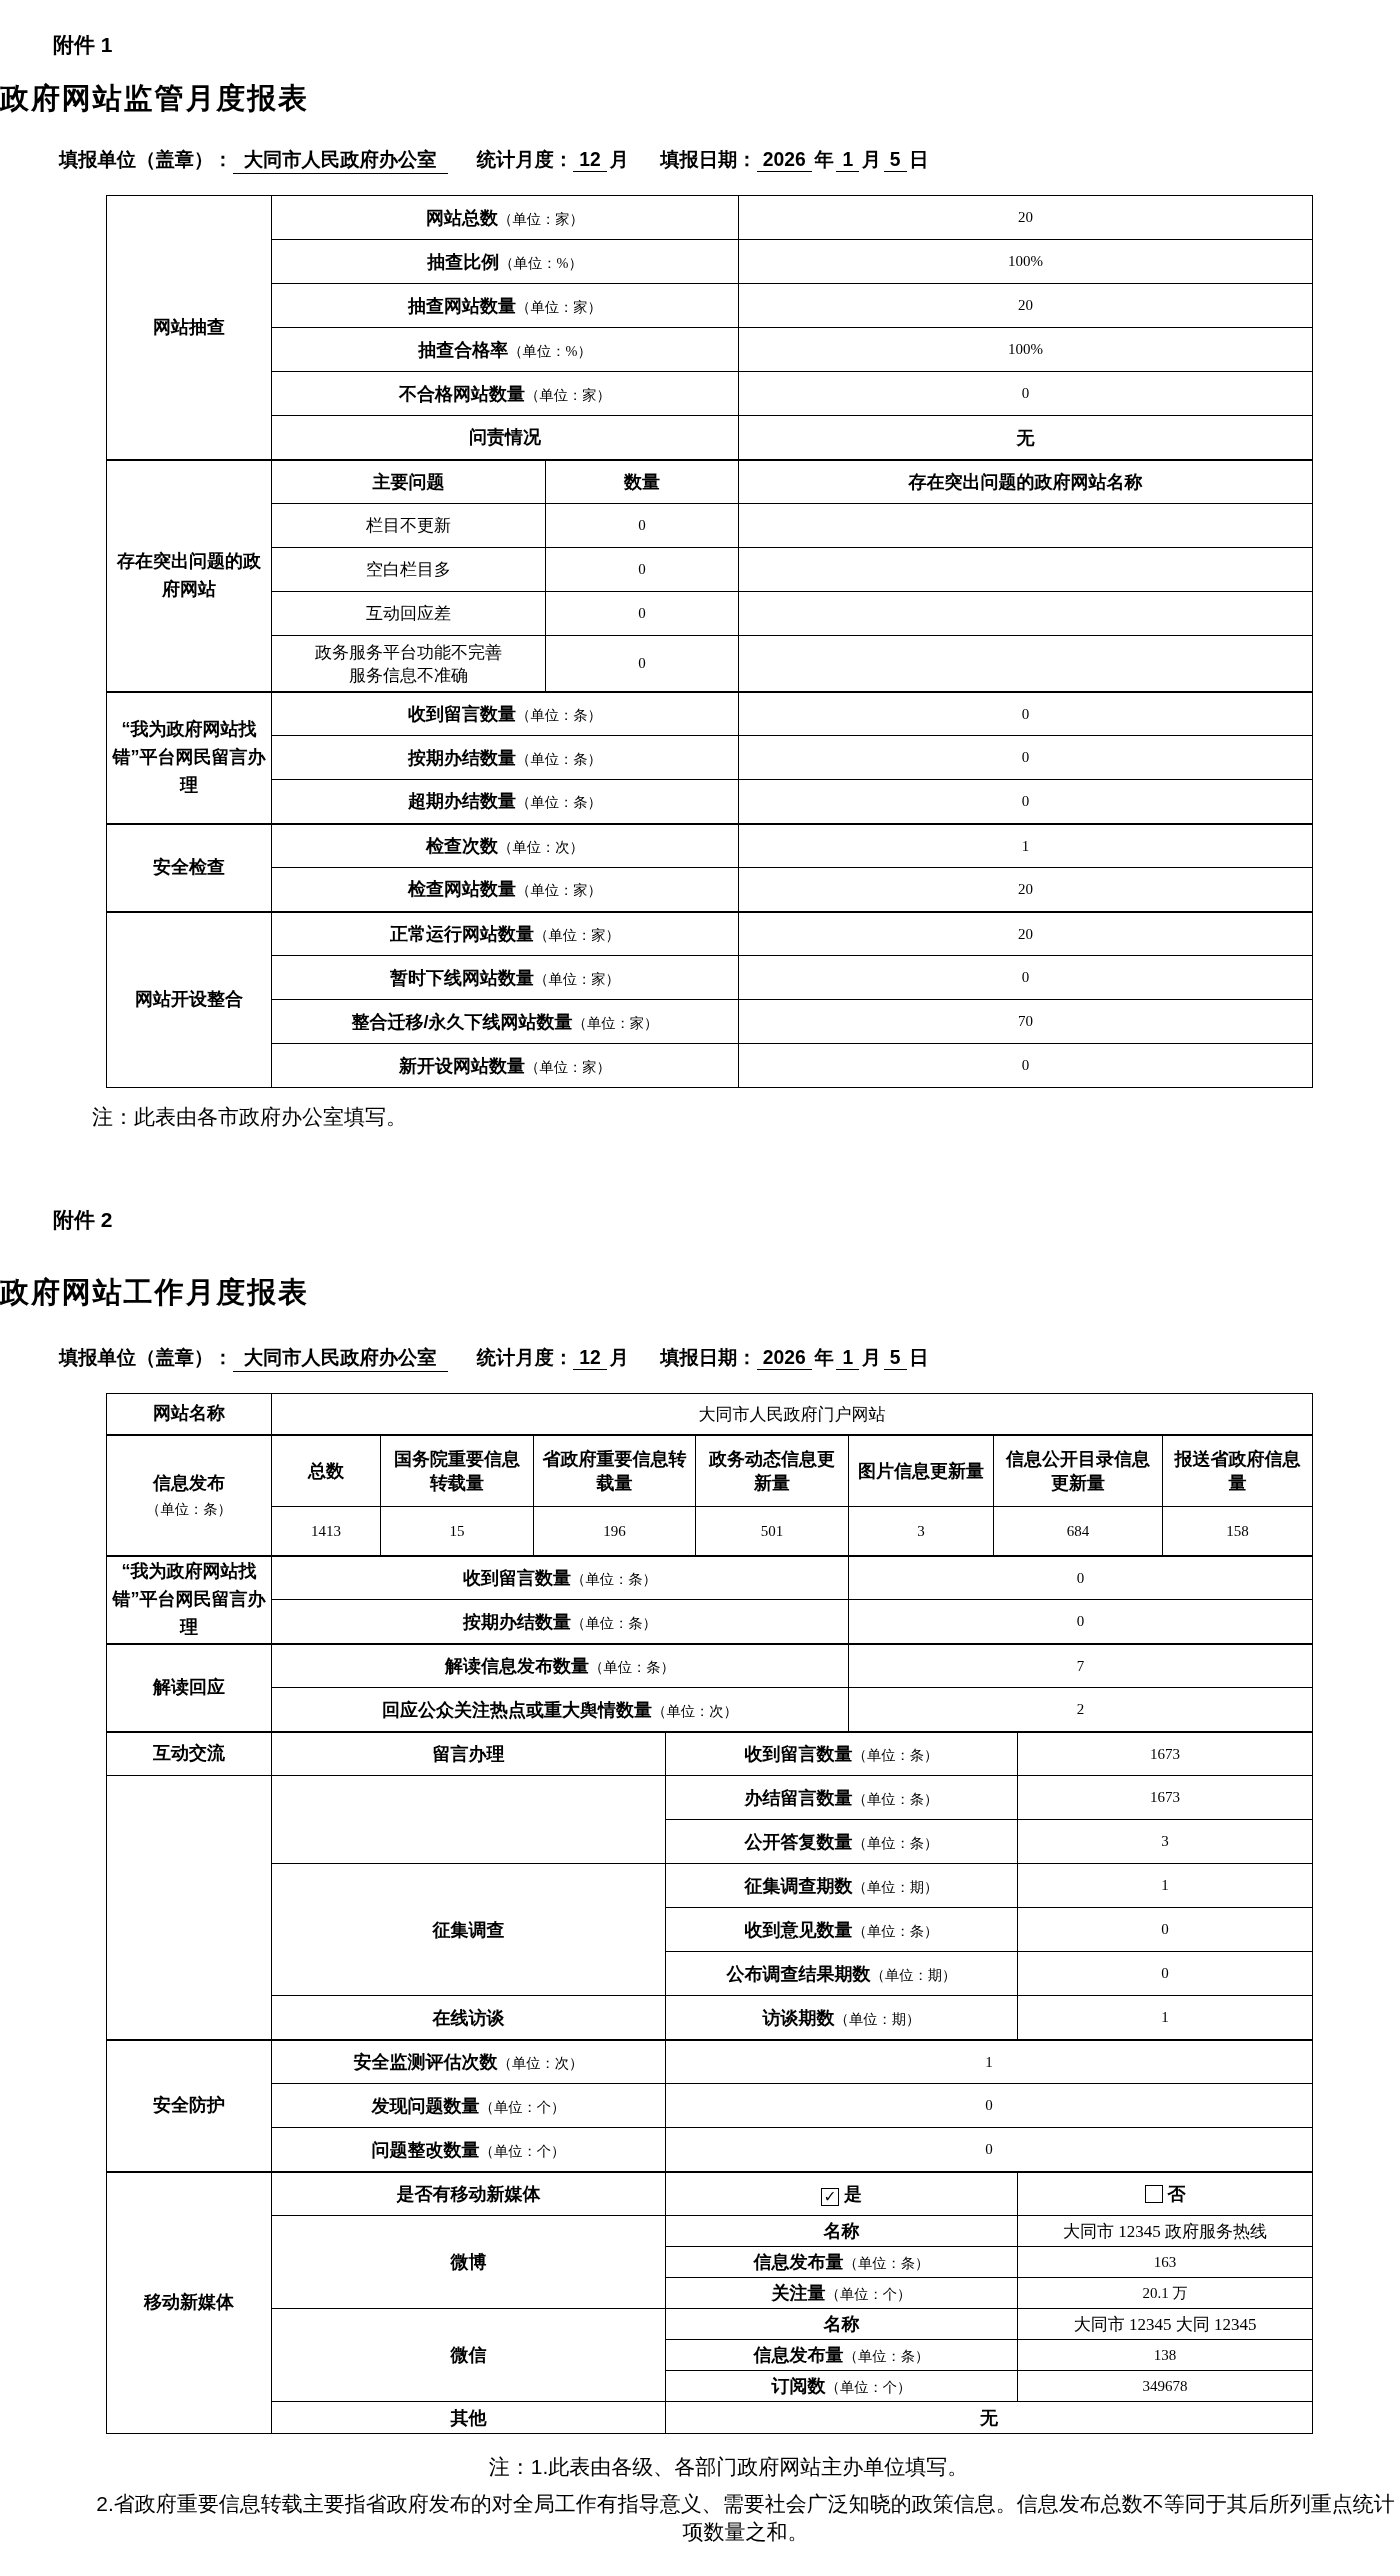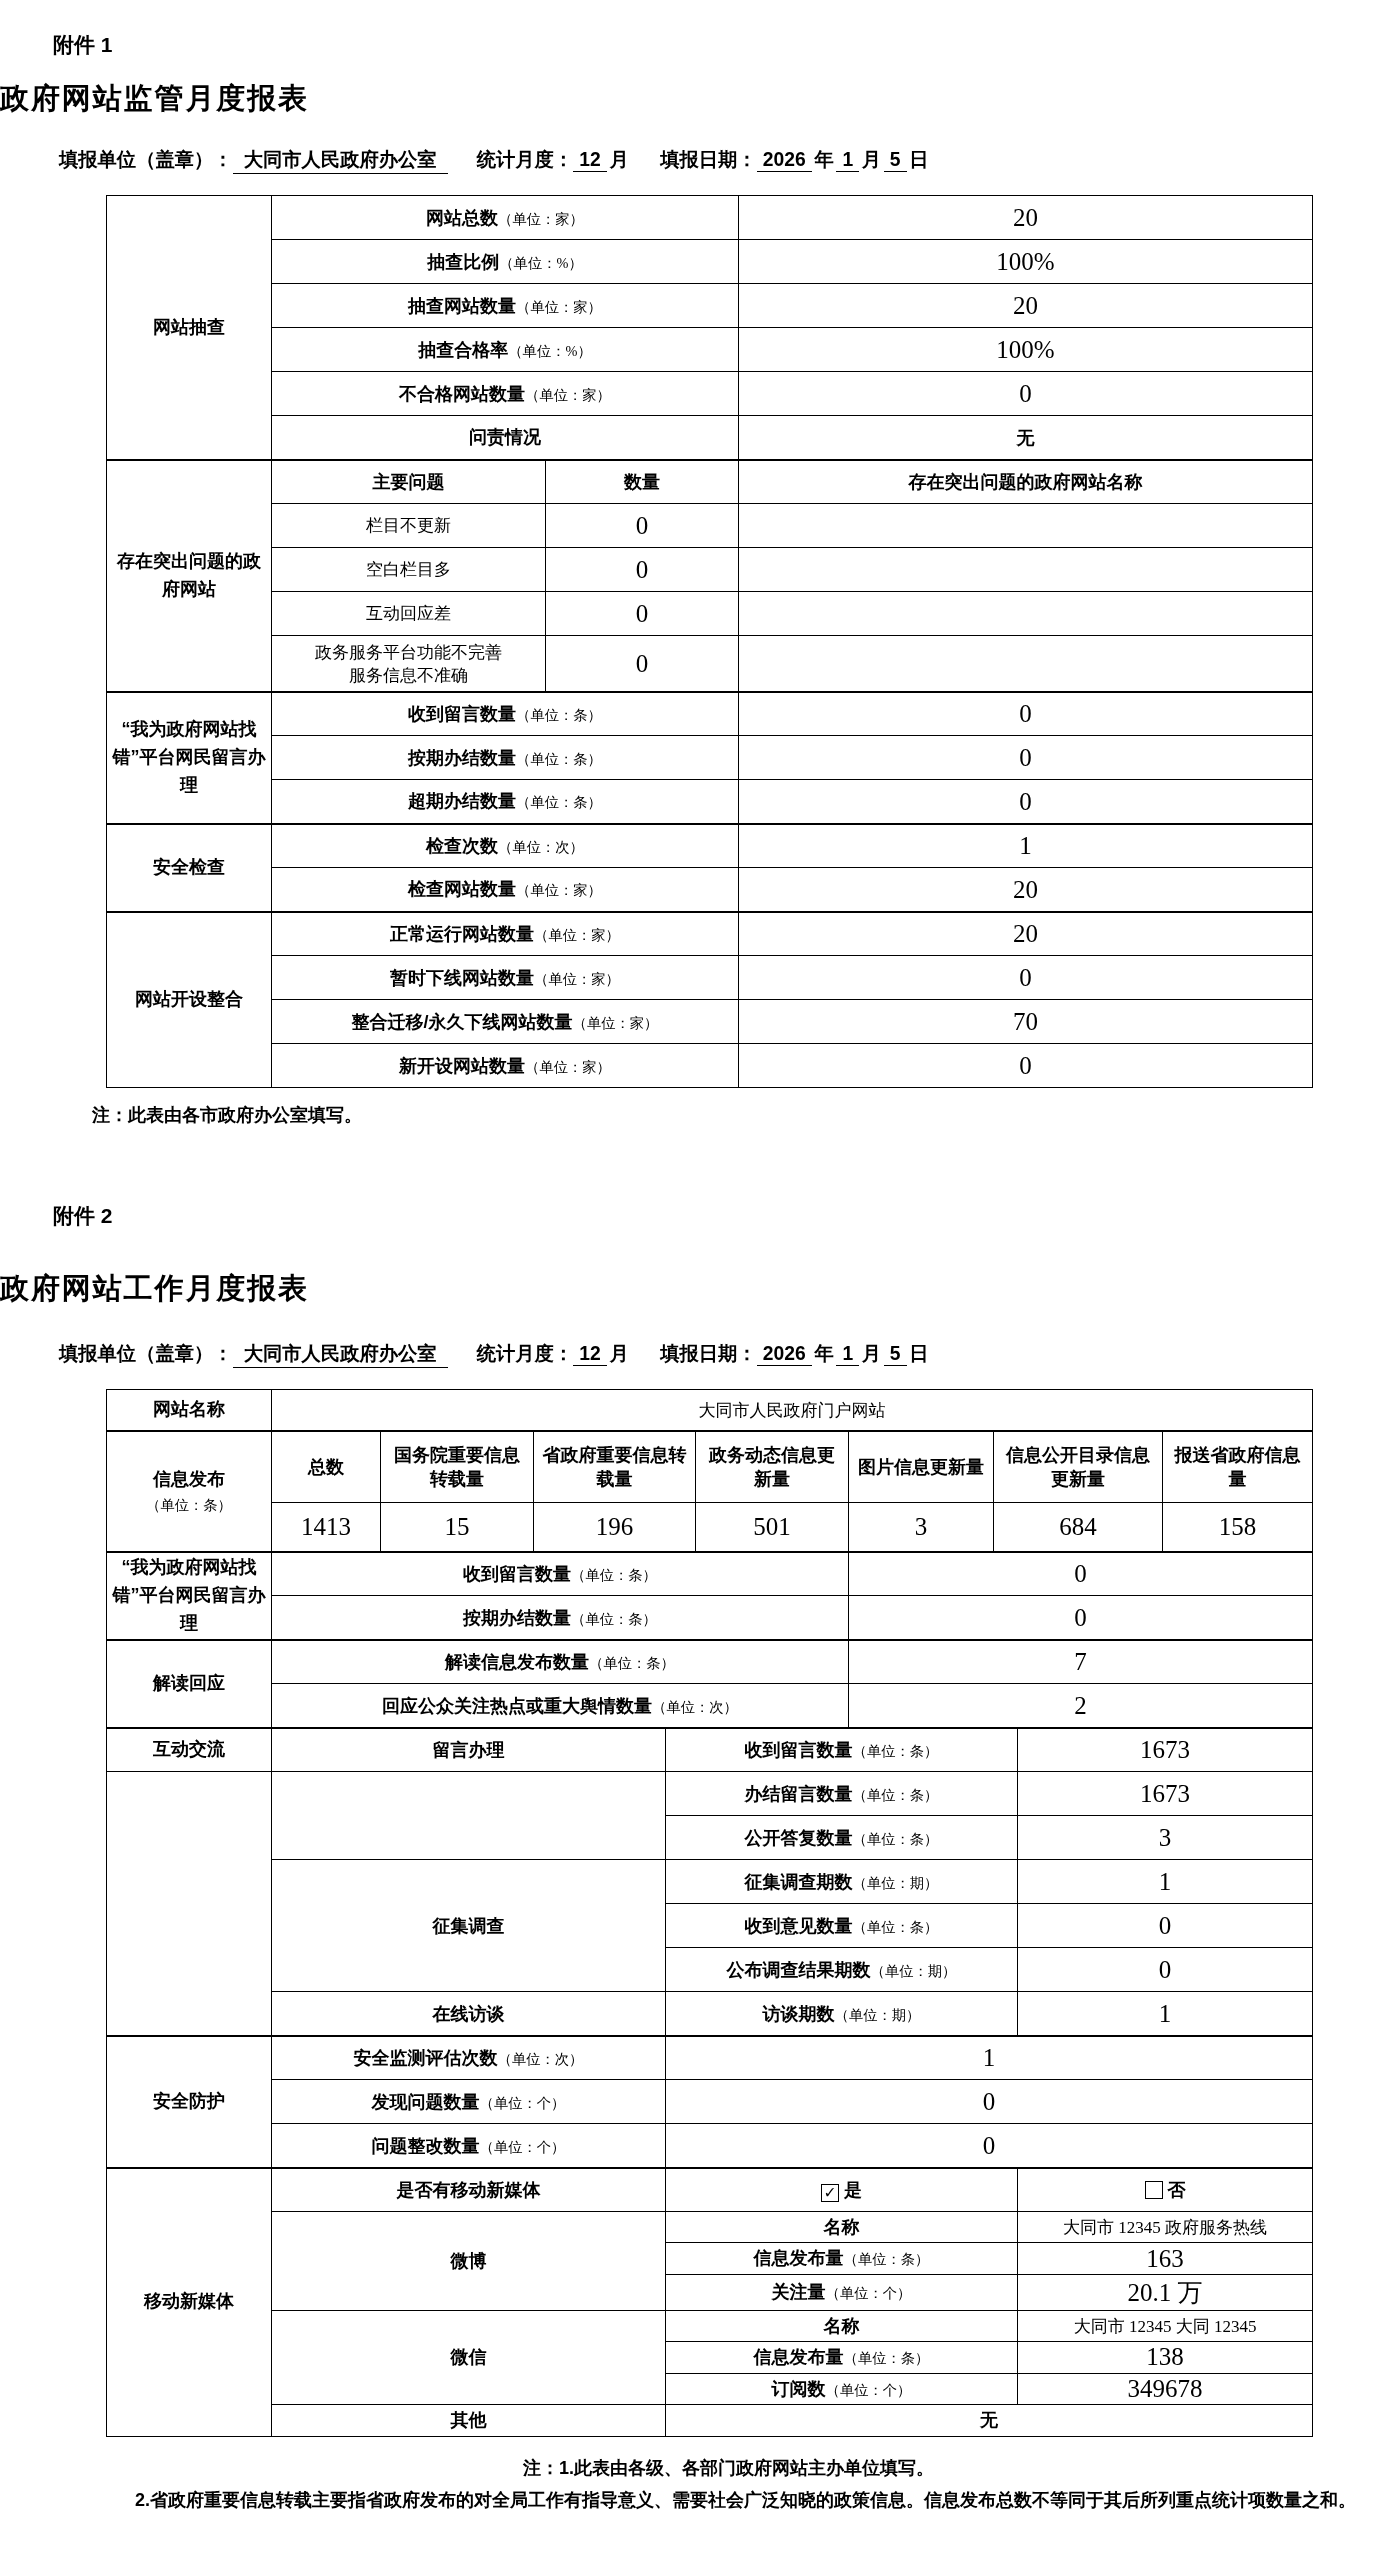--- a/index.html
+++ b/index.html
@@ -20,28 +20,28 @@
   .uline.sm{padding:0 6.2px;text-align:right;}
   .suffix{margin:0 2.5px;}
 
   table.tbl{border-collapse:collapse;table-layout:fixed;margin:21px 0 0 106px;border:1.9px solid #000;}
   .tbl td{border:1.2px solid #000;text-align:center;vertical-align:middle;padding:1.2px 5px;box-sizing:border-box;overflow:hidden;word-break:break-all;}
   tr.sec>td{border-top:2.5px solid #000;}
 
   .grp{font-weight:700;font-size:18px;line-height:1.55;}
   .lab{font-weight:700;font-size:18px;line-height:1.35;}
   .unit{font-weight:400;font-size:14.3px;font-family:"Liberation Serif","DejaVu Serif",serif;}
-  .num{font-family:"Liberation Serif","DejaVu Serif",serif;font-weight:400;font-size:25px;}
+  .num{font-family:"Liberation Serif","DejaVu Serif",serif;font-weight:400;font-size:15px;}
   .kai{font-family:"Liberation Serif","DejaVu Serif",serif;font-weight:400;font-size:17px;}
   .cnval{font-weight:700;font-size:18px;}
 
   .h66{height:41px;} .h70{height:44px;} .h78{height:49px;padding-left:36px;} .h90{height:56px;}
   .h116{height:72px;} .h50{height:31px;} .h52{height:32px;padding-left:46px;}
 
-  .note{font-size:18px;font-weight:700;}
+  .note{font-size:21px;font-weight:400;}
   .note1{margin:15px 0 0 92px;}
   .notes2{margin:18.7px 0 0 57px;text-align:center;}
   .notes2 .l2{margin:8.7px 0 0 34px;}
 
   .cb{display:inline-block;width:16px;height:16px;border:1.9px solid #000;margin-right:5px;
       vertical-align:-2.5px;line-height:15px;text-align:center;font-size:15.6px;font-weight:700;}
 </style>
 </head>
 <body>
 

